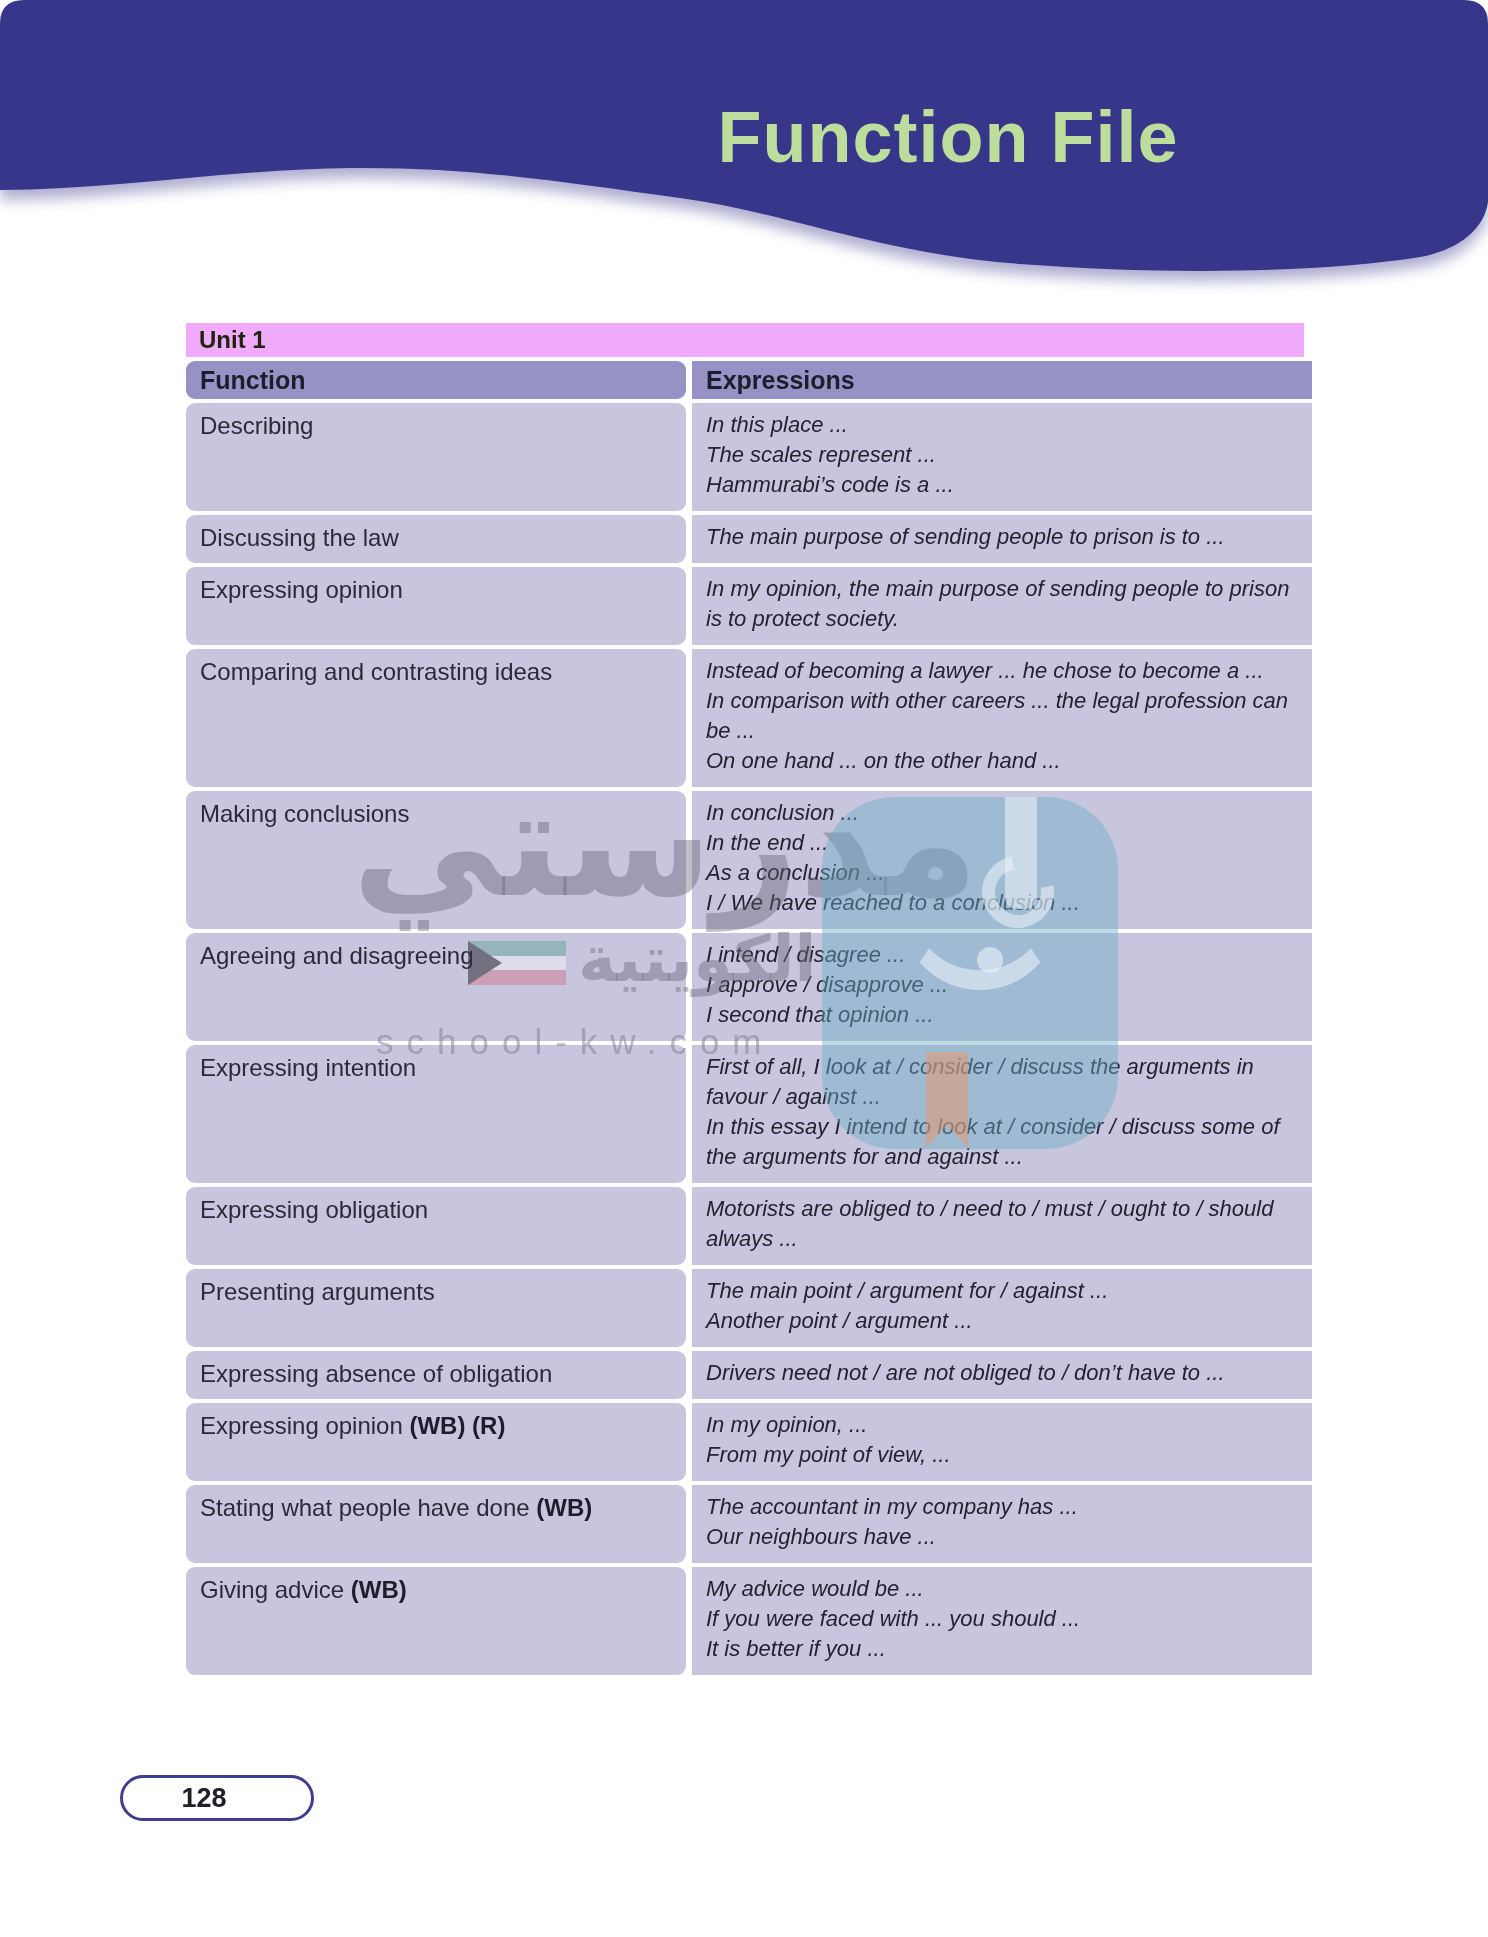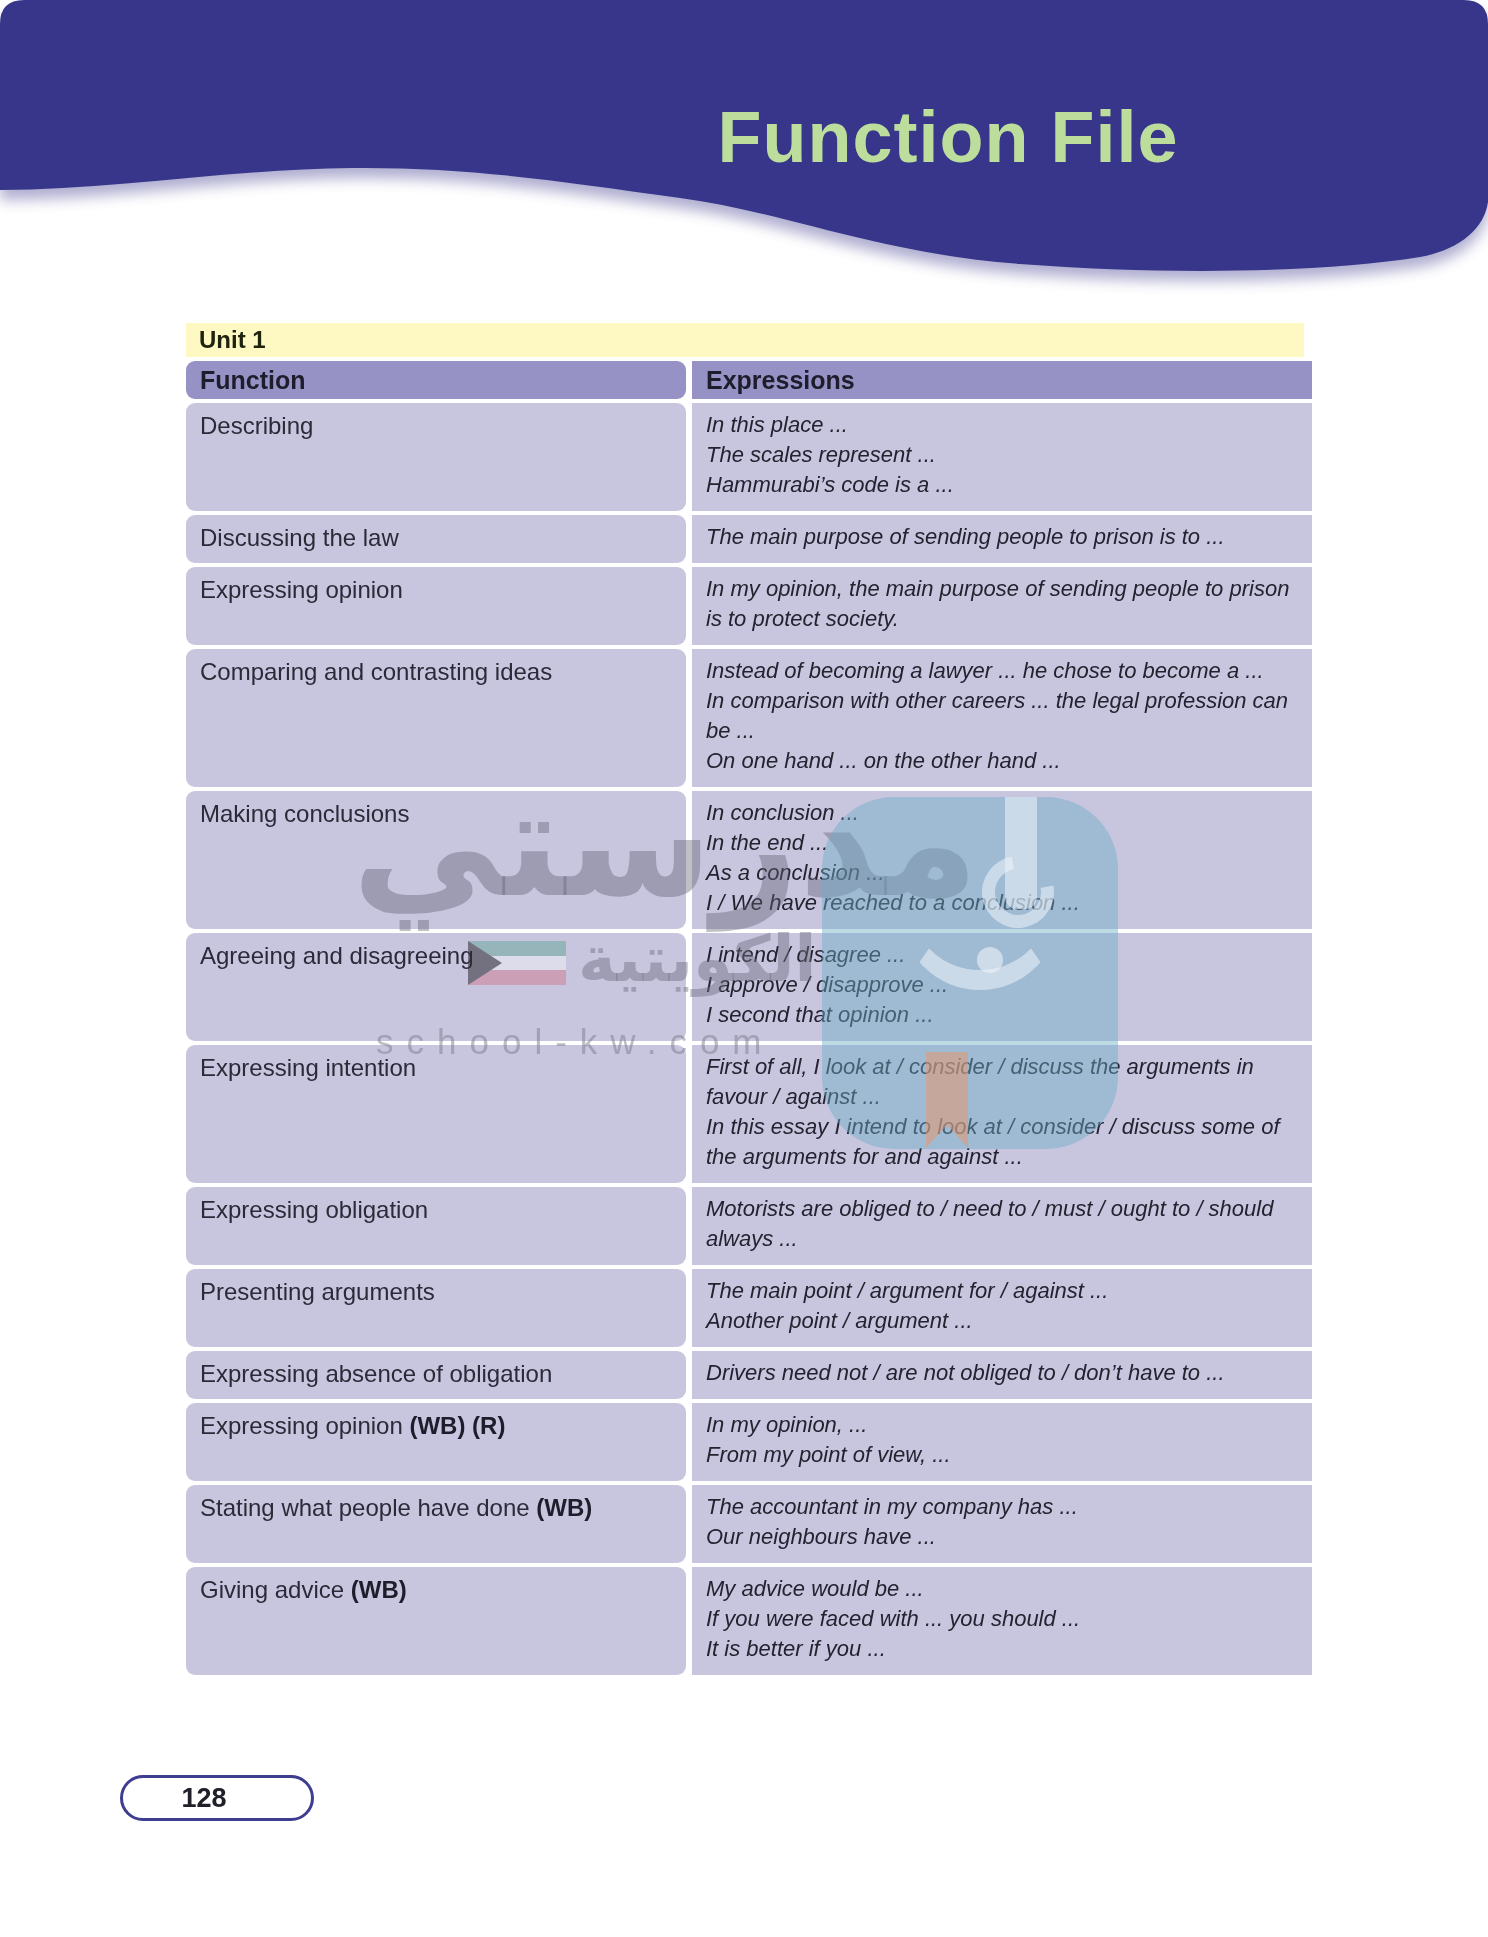--- a/index.html
+++ b/index.html
@@ -13,21 +13,21 @@
   .header-wave { position:absolute; left:0; top:0; width:1488px; height:310px; }
   .page-title {
     position:absolute; left:648px; top:96px; width:600px;
     text-align:center; font-size:72px; font-weight:800; letter-spacing:1px;
     color:#bcdd9b;
   }
 
   
   .fn-table { position:absolute; left:186px; top:323px; width:1118px; z-index:1; }
   .unit-bar {
-    background:#fef9c3; height:34px; line-height:34px; padding-left:13px;
+    background:#f0abfc; height:34px; line-height:34px; padding-left:13px;
     font-size:24px; font-weight:bold; color:#20240f; margin-bottom:4px;
   }
   .t-row { display:flex; margin-bottom:4px; }
   .c1 { width:500px; margin-right:6px; flex:none; box-sizing:border-box;border-radius:9px; }
   .c2 { width:620px; flex:none; box-sizing:border-box; }
   .head-row .c1, .head-row .c2 {
     background:#9692c6; height:38px; line-height:38px; padding-left:14px;
     font-size:25px; font-weight:bold; color:#1e1d2b;
   }
   .body-row .c1, .body-row .c2 { background:#c8c5de; }

